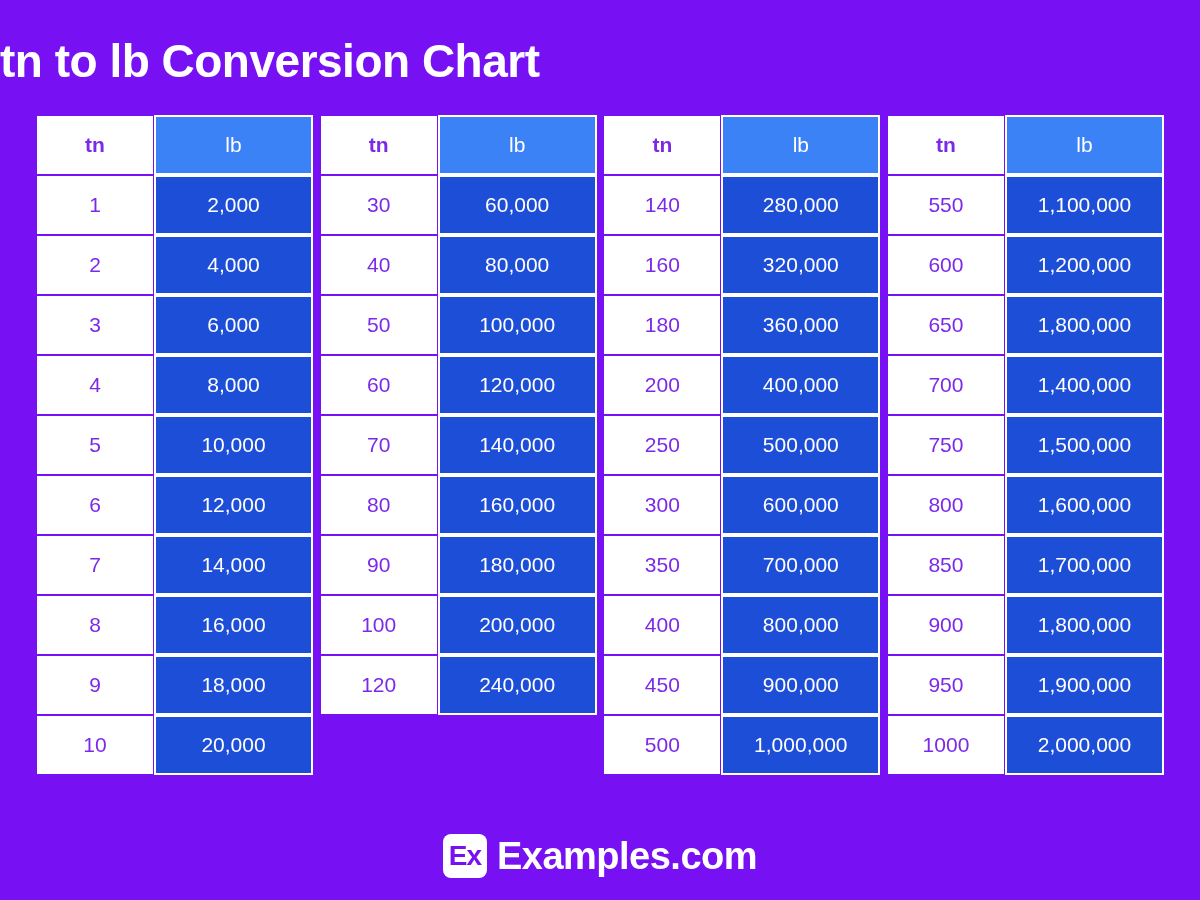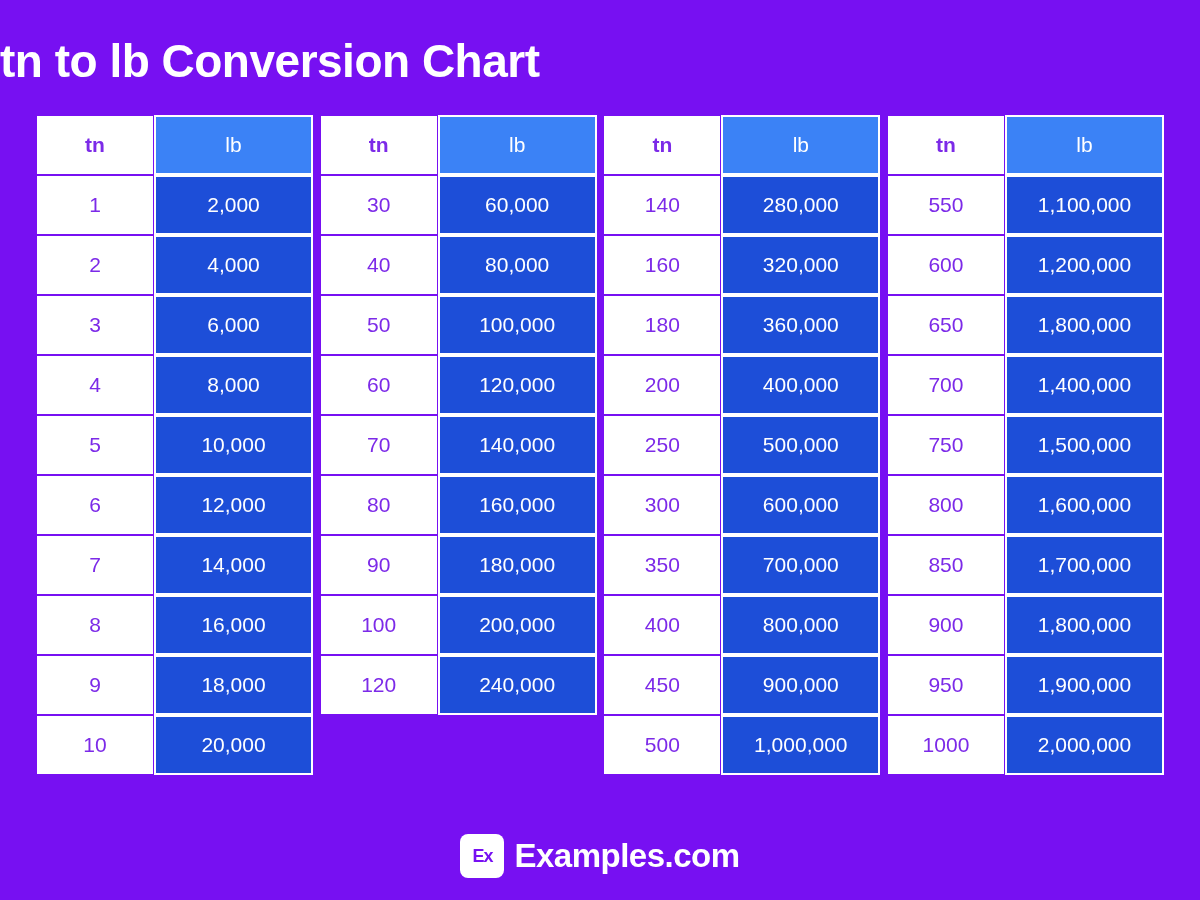--- a/index.html
+++ b/index.html
@@ -100,28 +100,28 @@
 
   #logo-mark {
     width: 44px;
     height: 44px;
     background: #ffffff;
     border-radius: 8px;
     display: flex;
     align-items: center;
     justify-content: center;
     color: #7710f2;
-    font-size: 18px;
+    font-size: 28px;
     font-weight: bold;
     letter-spacing: -1px;
   }
 
   #logo-text {
     color: #ffffff;
-    font-size: 33px;
+    font-size: 38px;
     font-weight: bold;
     letter-spacing: -0.5px;
   }
 </style>
 </head>
 <body>
 
 <h1 id="page-title">tn to lb Conversion Chart</h1>
 
 <div id="tables-row">

